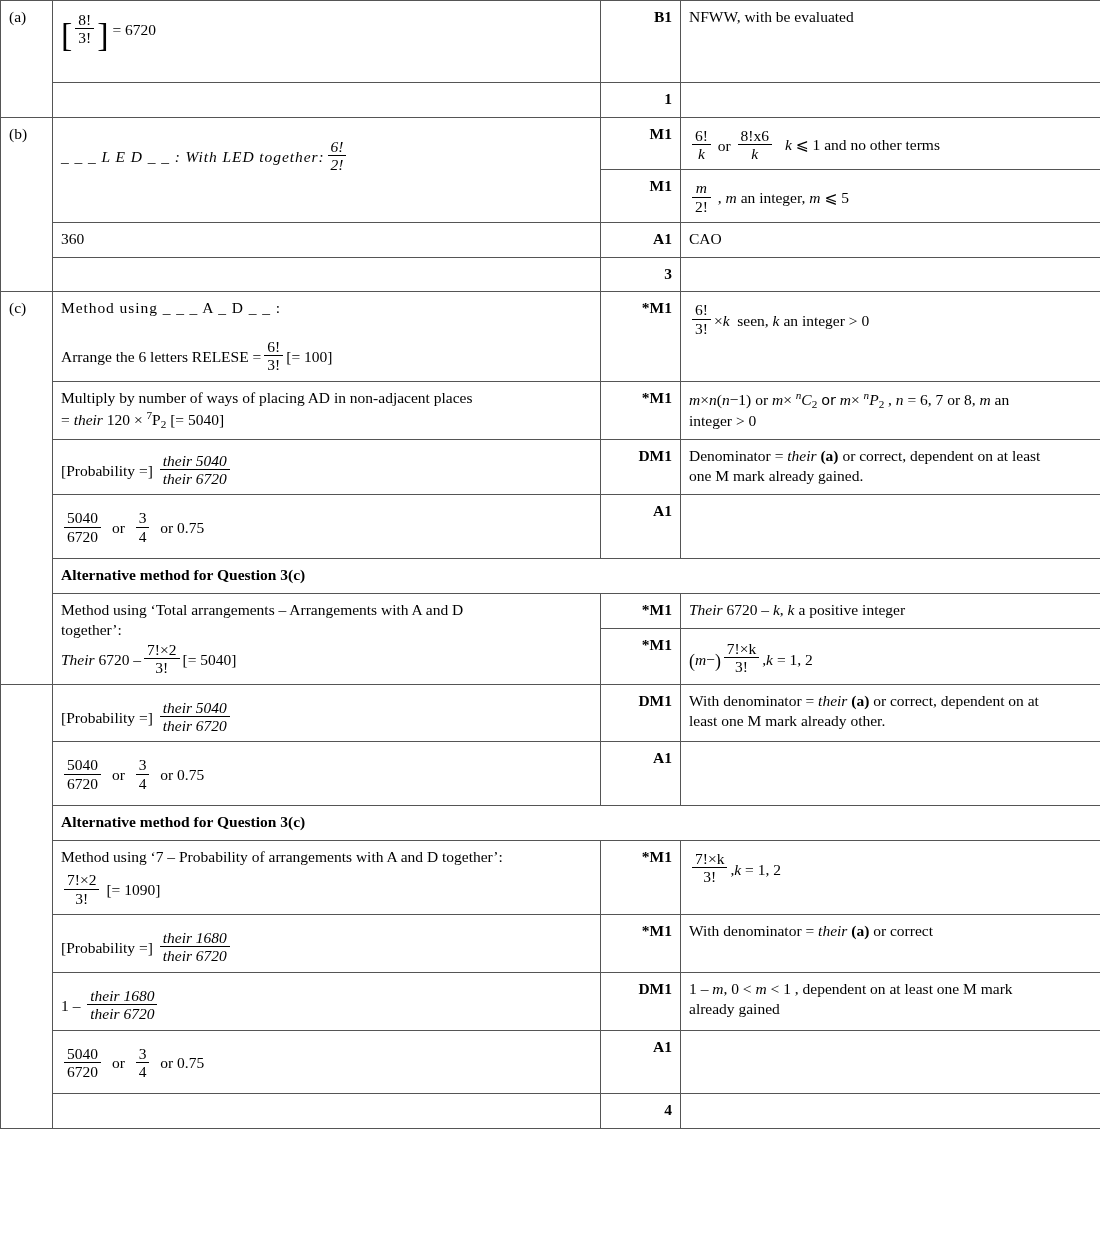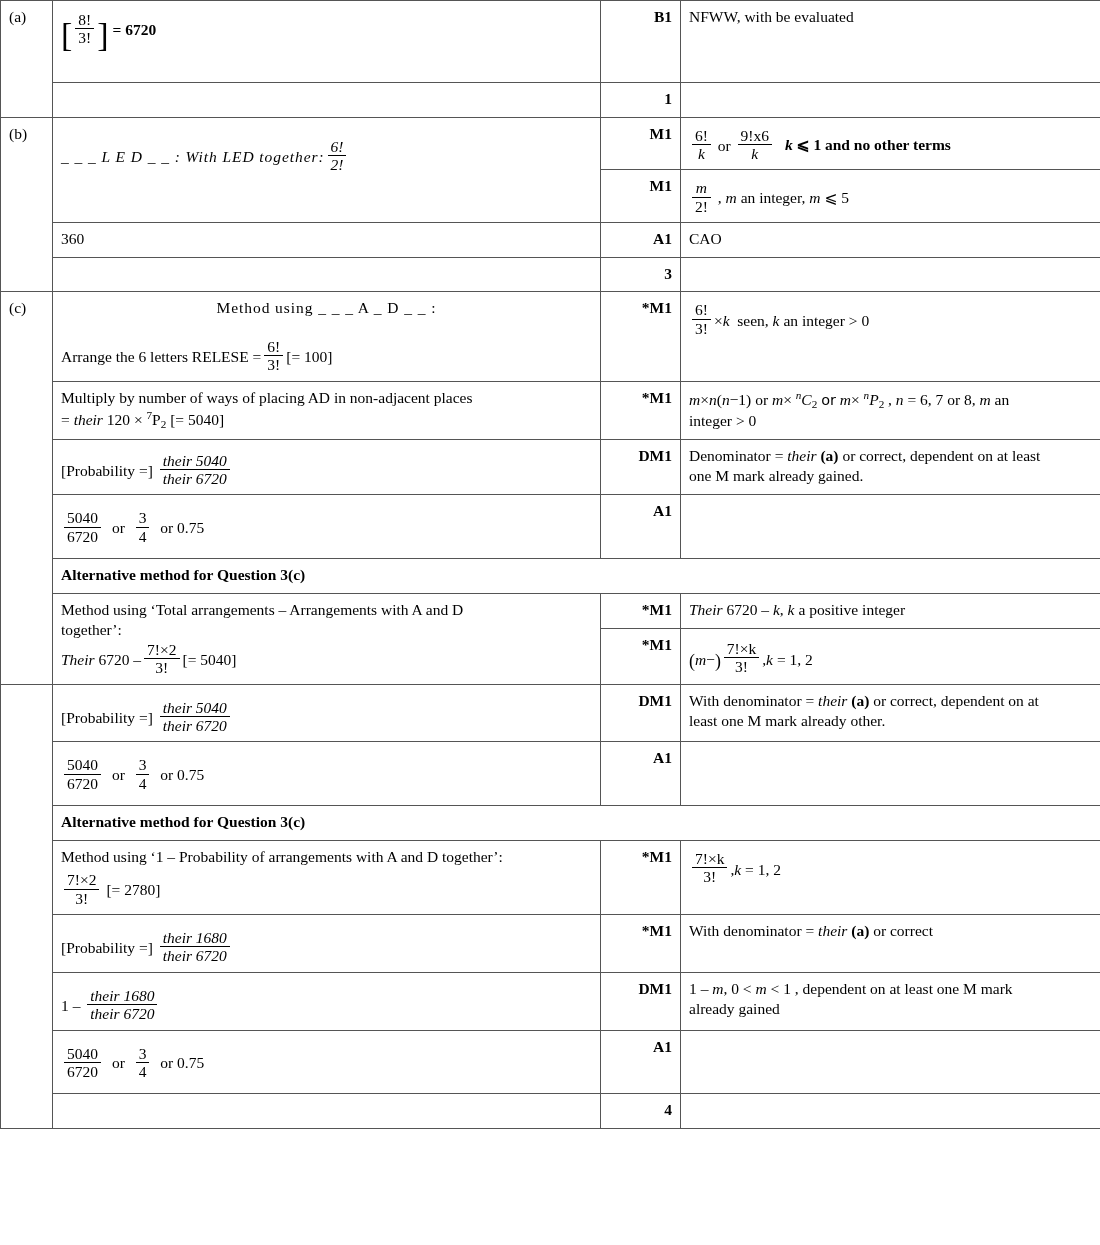--- a/index.html
+++ b/index.html
@@ -74,23 +74,23 @@
   .bd{font-weight:bold;}
   .sub{font-size:0.72em;vertical-align:-0.28em;}
   .sup{font-size:0.72em;vertical-align:0.5em;}
   .big-bracket{
     display:inline-block;
     font-size:34px;
     line-height:0.9;
     vertical-align:-0.34em;
     font-weight:300;
   }
-  .ln1{margin-bottom:19px;text-align:center;}
+  .ln1{margin-bottom:19px;}
   .eqline{margin-top:13px;}
-  .nowrap{white-space:nowrap;font-weight:bold;}
+  .nowrap{white-space:nowrap;}
   .mathit{font-style:italic;}
   .underscores{letter-spacing:0.06em;}
 </style>
 </head>
 <body>
 
 <div class="sheet">
 <table class="ms">
 <colgroup>
   <col class="c-label">
@@ -123,21 +123,21 @@
   <td class="work" rowspan="2">
     <div style="padding-top:14px;font-style:italic;">
       <span class="underscores">_ _ _ L E D _ _ : With LED together:</span><span class="frac"><span class="num">6!</span><span class="den">2!</span></span>
     </div>
   </td>
   <td class="mark">M1</td>
   <td class="note">
     <div style="padding-top:3px;">
       <span class="frac"><span class="num">6!</span><span class="den mathit">k</span></span>
       <span>or</span>
-      <span class="frac"><span class="num">9!x6</span><span class="den mathit">k</span></span>
+      <span class="frac"><span class="num">8!x6</span><span class="den mathit">k</span></span>
       <span class="nowrap" style="margin-left:6px;"><span class="mathit">k</span> <span>⩽ 1 and no other terms</span></span>
     </div>
   </td>
 </tr>
 <tr>
   <td class="mark">M1</td>
   <td class="note">
     <div style="padding-top:3px;">
       <span class="frac"><span class="num mathit">m</span><span class="den">2!</span></span>
       <span>, <span class="mathit">m</span> an integer, <span class="mathit">m</span> ⩽ 5</span>
@@ -261,23 +261,23 @@
   <td class="mark">A1</td>
   <td class="note">&nbsp;</td>
 </tr>
 
 <tr>
   <td class="work altrow" colspan="3" style="border-right:none;">Alternative method for Question 3(c)</td>
 </tr>
 
 <tr>
   <td class="work">
-    <div>Method using ‘1 – Probability of arrangements with A and D together’:</div>
+    <div>Method using ‘7 – Probability of arrangements with A and D together’:</div>
     <div style="margin-top:4px;">
-      <span class="frac"><span class="num">7!×2</span><span class="den">3!</span></span><span style="margin-left:4px;">[= 2780]</span>
+      <span class="frac"><span class="num">7!×2</span><span class="den">3!</span></span><span style="margin-left:4px;">[= 1090]</span>
     </div>
   </td>
   <td class="mark">*M1</td>
   <td class="note">
     <div style="padding-top:3px;">
       <span class="frac tight"><span class="num">7!×k</span><span class="den">3!</span></span><span>,<span class="mathit">k</span> = 1, 2</span>
     </div>
   </td>
 </tr>
 

